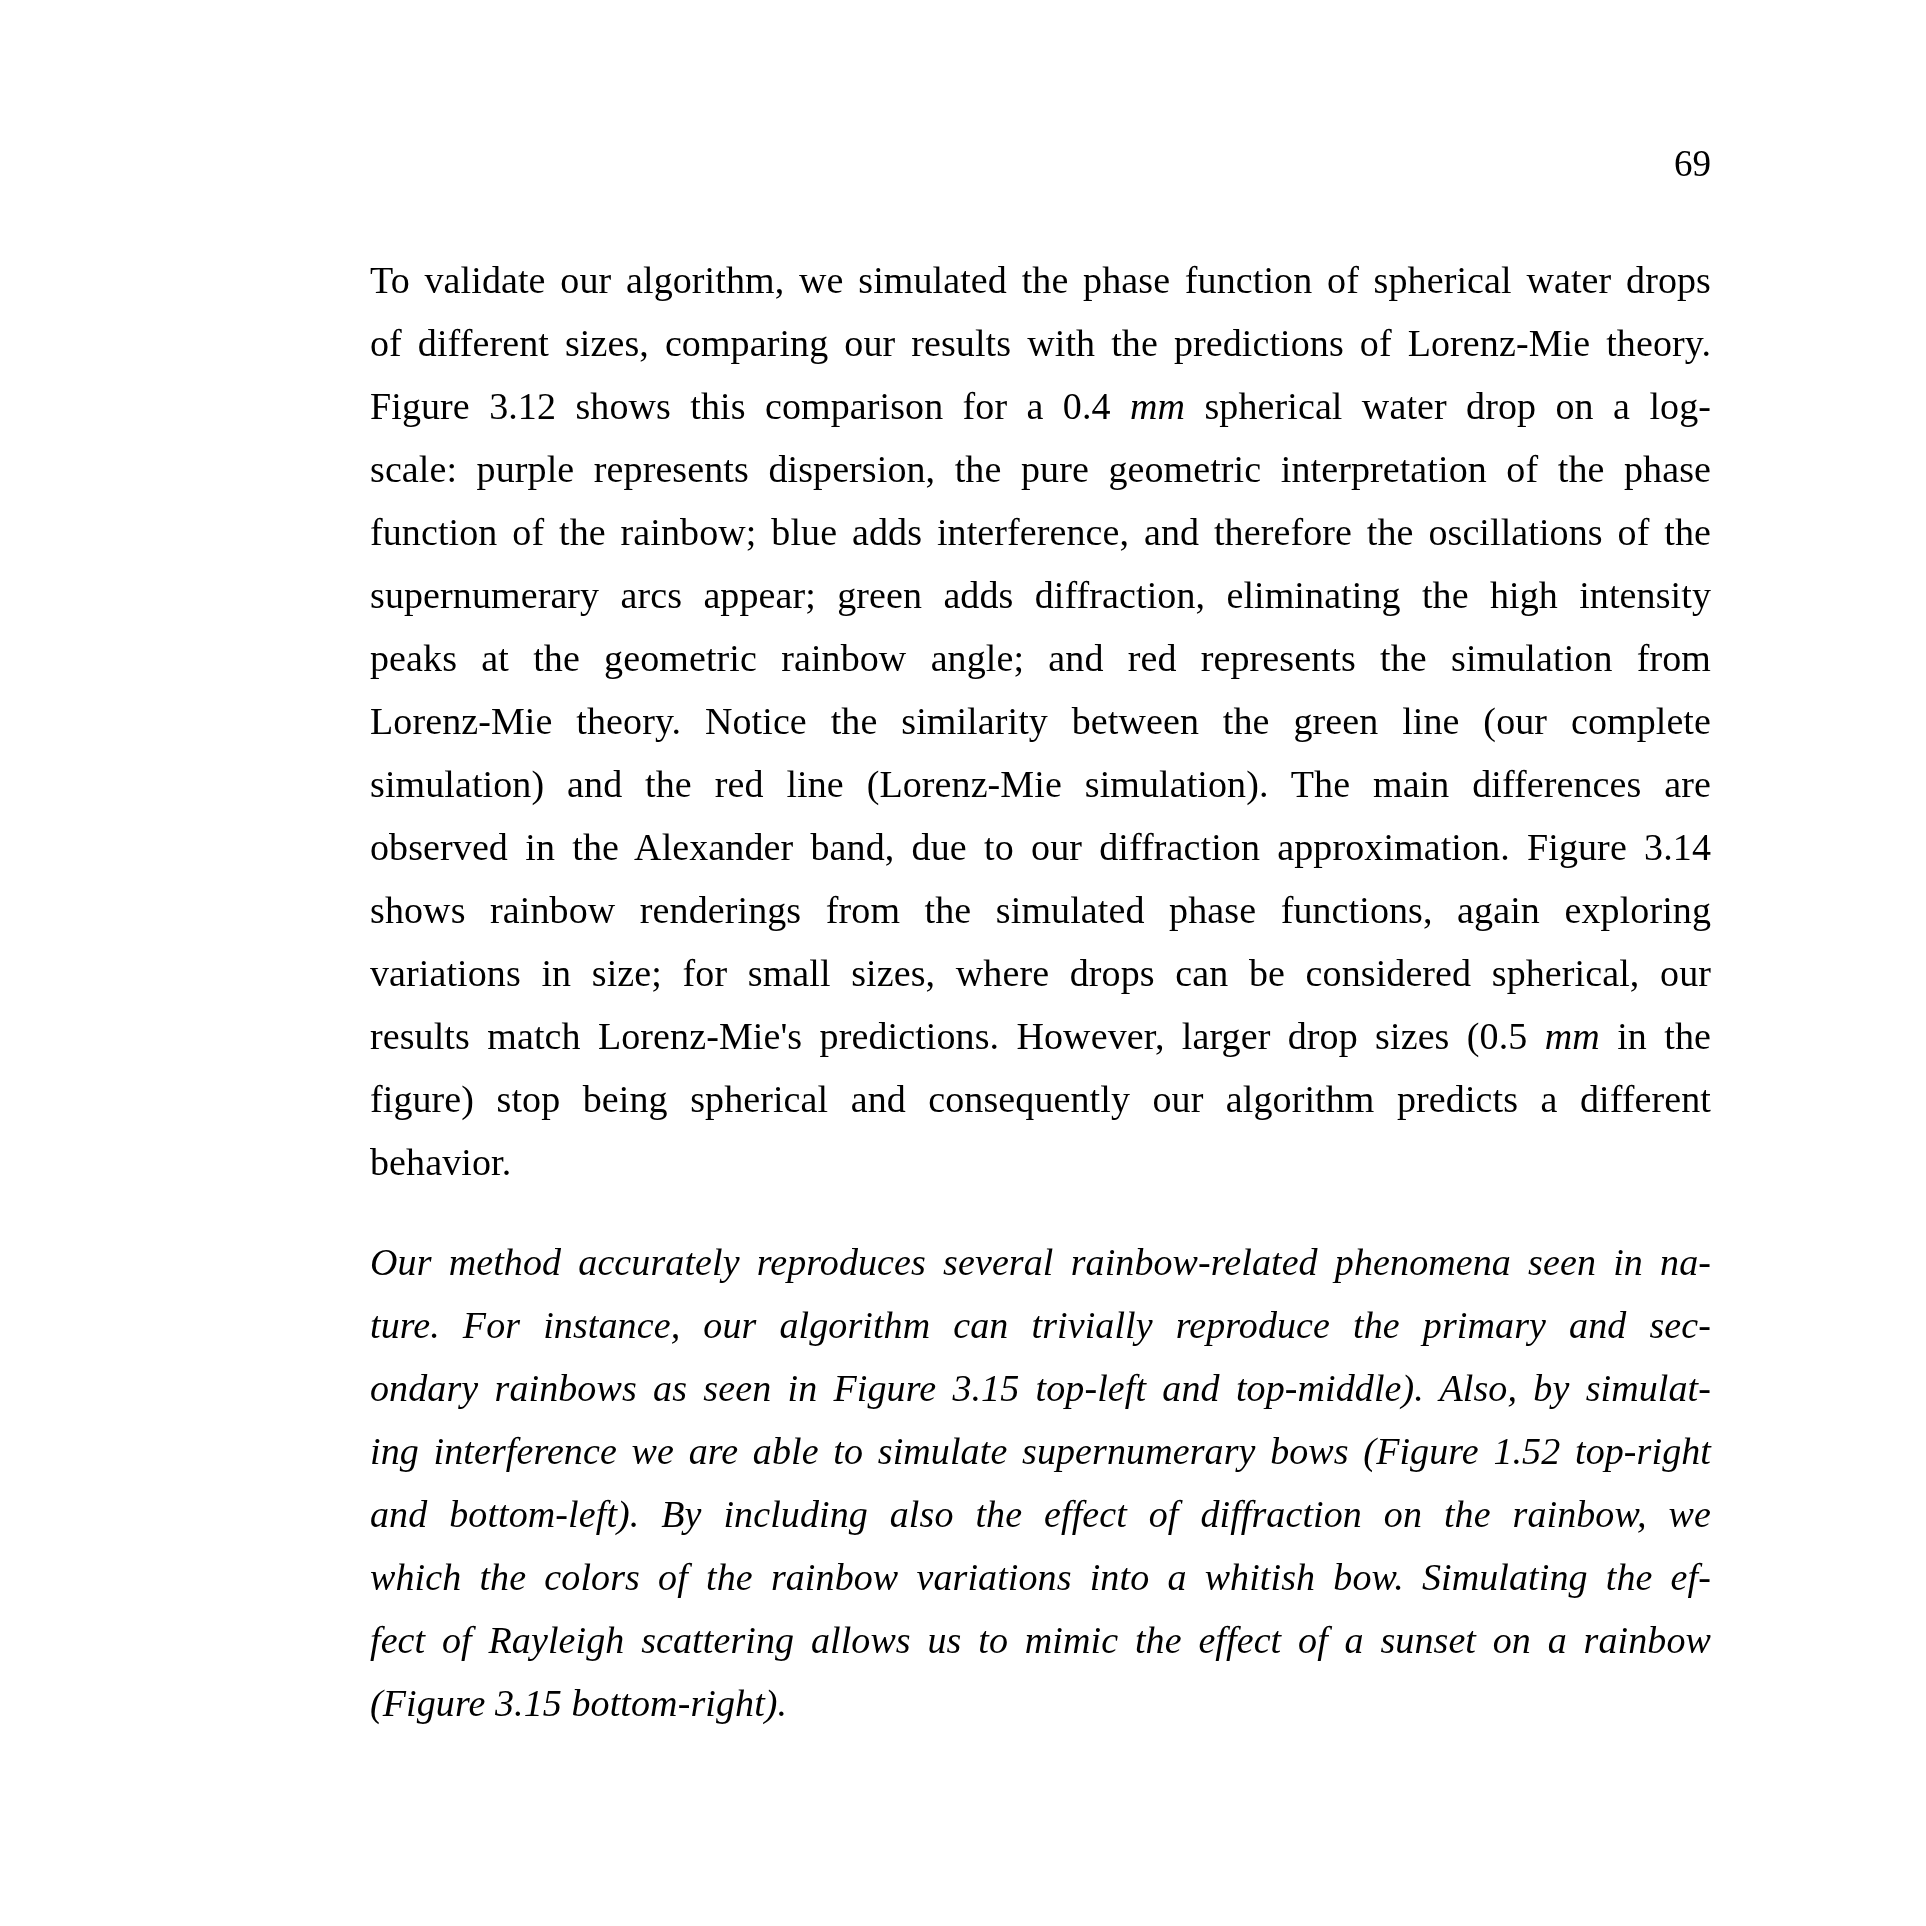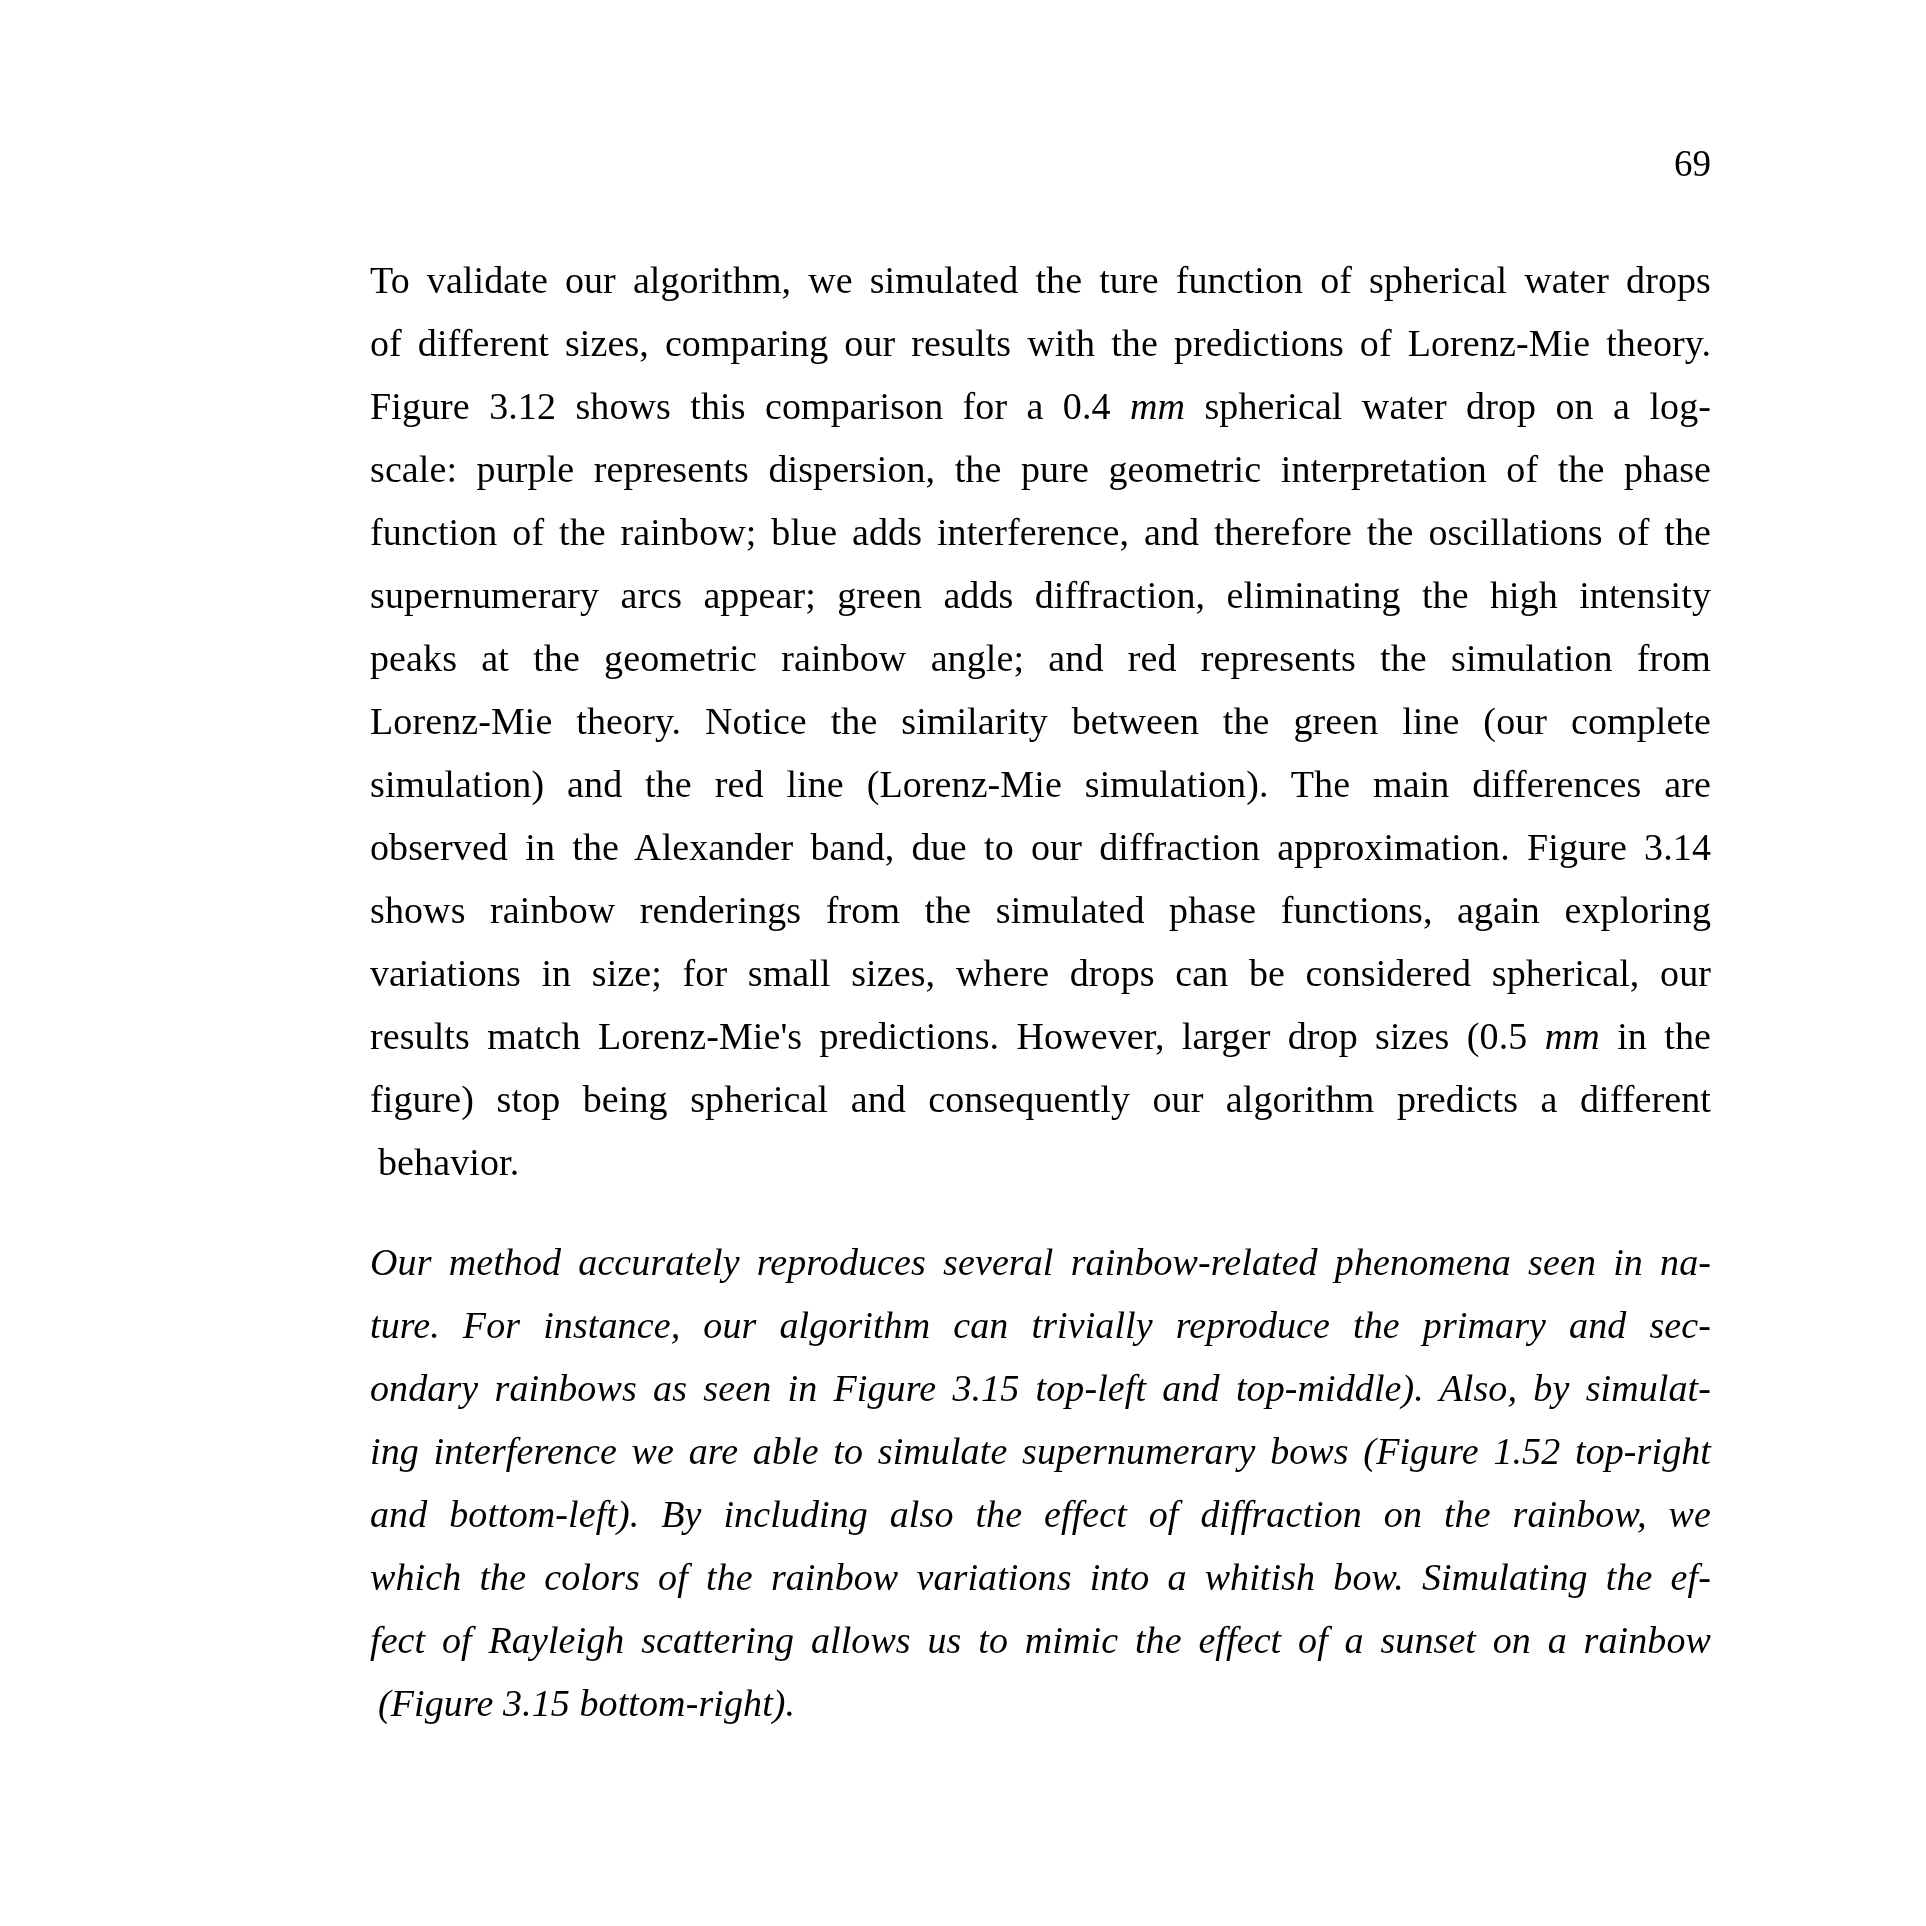--- a/index.html
+++ b/index.html
@@ -44,35 +44,34 @@
   }
   .tline {
     font-size: 38px;
     line-height: 63px;
     text-align: justify;
     text-align-last: justify;
     letter-spacing: 0.1px;
   }
   .tline.last {
     text-align-last: left;
-    margin-left: 8px;
   }
   .tline em {
     font-style: italic;
   }
 </style>
 </head>
 <body>
 
 <div class="page">
   <div class="page-number">69</div>
 
   <div class="text-block">
     <div class="paragraph">
-        <div class="tline">To validate our algorithm, we simulated the ture function of spherical water drops</div>
+        <div class="tline">To validate our algorithm, we simulated the phase function of spherical water drops</div>
         <div class="tline">of different sizes, comparing our results with the predictions of Lorenz-Mie theory.</div>
         <div class="tline">Figure 3.12 shows this comparison for a 0.4 <em>mm</em> spherical water drop on a log-</div>
         <div class="tline">scale: purple represents dispersion, the pure geometric interpretation of the phase</div>
         <div class="tline">function of the rainbow; blue adds interference, and therefore the oscillations of the</div>
         <div class="tline">supernumerary arcs appear; green adds diffraction, eliminating the high intensity</div>
         <div class="tline">peaks at the geometric rainbow angle; and red represents the simulation from</div>
         <div class="tline">Lorenz-Mie theory. Notice the similarity between the green line (our complete</div>
         <div class="tline">simulation) and the red line (Lorenz-Mie simulation). The main differences are</div>
         <div class="tline">observed in the Alexander band, due to our diffraction approximation. Figure 3.14</div>
         <div class="tline">shows rainbow renderings from the simulated phase functions, again exploring</div>

